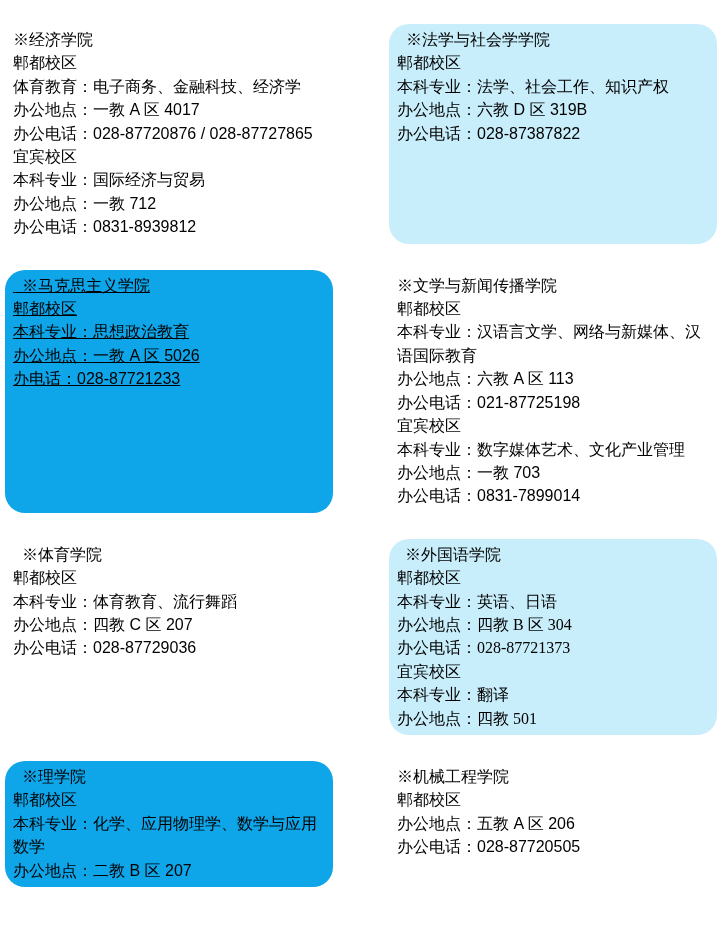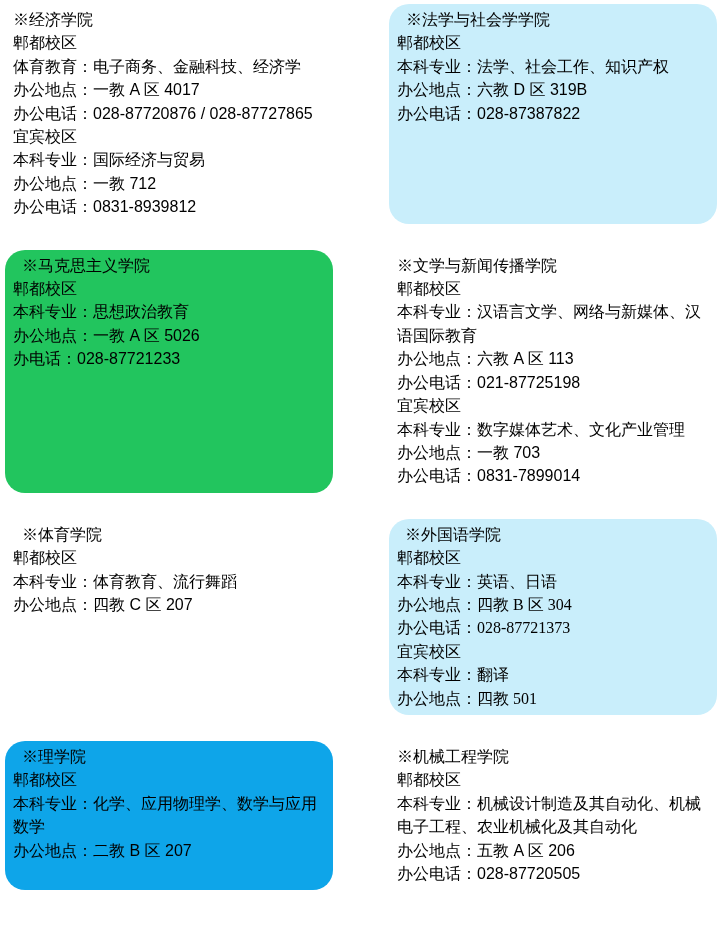--- a/index.html
+++ b/index.html
@@ -13,20 +13,21 @@
     font-family: "Liberation Sans", sans-serif;
     color: #000000;
   }
   .grid {
     display: grid;
     grid-template-columns: 328px 328px;
     column-gap: 56px;
     row-gap: 26px;
     padding: 4px 7px 0 5px;
     box-sizing: border-box;
+    margin-top: 20px;
   }
   .card {
     box-sizing: border-box;
     padding: 4px 7px 5px 8px;
   }
   .card.hl {
     background: #c9eefb;
     border-radius: 20px;
   }
   .line {
@@ -55,21 +56,21 @@
   </div>
 
   <div class="card hl" style="background: rgb(201, 238, 251);">
     <div class="line">  ※法学与社会学学院</div>
     <div class="line">郫都校区</div>
     <div class="line">本科专业：法学、社会工作、知识产权</div>
     <div class="line">办公地点：六教 D 区 319B</div>
     <div class="line">办公电话：028-87387822</div>
   </div>
 
-  <div class="card hl" style="background: #22c55e;">
+  <div class="card hl" style="background: #0ea5e9; text-decoration: underline;">
     <div class="line">  ※马克思主义学院</div>
     <div class="line">郫都校区</div>
     <div class="line">本科专业：思想政治教育</div>
     <div class="line">办公地点：一教 A 区 5026</div>
     <div class="line">办电话：028-87721233</div>
   </div>
 
   <div class="card">
     <div class="line">※文学与新闻传播学院</div>
     <div class="line">郫都校区</div>
@@ -80,20 +81,21 @@
     <div class="line">本科专业：数字媒体艺术、文化产业管理</div>
     <div class="line">办公地点：一教 703</div>
     <div class="line">办公电话：0831-7899014</div>
   </div>
 
   <div class="card">
     <div class="line">  ※体育学院</div>
     <div class="line">郫都校区</div>
     <div class="line">本科专业：体育教育、流行舞蹈</div>
     <div class="line">办公地点：四教 C 区 207</div>
+    <div class="line">办公电话：028-87729036</div>
   </div>
 
   <div class="card hl" style="background: rgb(201, 238, 251); font-family: Liberation Serif, serif;">
     <div class="line">  ※外国语学院</div>
     <div class="line">郫都校区</div>
     <div class="line">本科专业：英语、日语</div>
     <div class="line">办公地点：四教 B 区 304</div>
     <div class="line">办公电话：028-87721373</div>
     <div class="line">宜宾校区</div>
     <div class="line">本科专业：翻译</div>
@@ -103,18 +105,17 @@
   <div class="card hl" style="background: #0ea5e9;">
     <div class="line">  ※理学院</div>
     <div class="line">郫都校区</div>
     <div class="line">本科专业：化学、应用物理学、数学与应用数学</div>
     <div class="line">办公地点：二教 B 区 207</div>
   </div>
 
   <div class="card">
     <div class="line">※机械工程学院</div>
     <div class="line">郫都校区</div>
-    <div class="line">本科专业：机械设计制造及其自动化、机械电子工程、农业机械化及其自动化</div>
     <div class="line">办公地点：五教 A 区 206</div>
     <div class="line">办公电话：028-87720505</div>
   </div>
 
 </div>
 
 </body></html>

